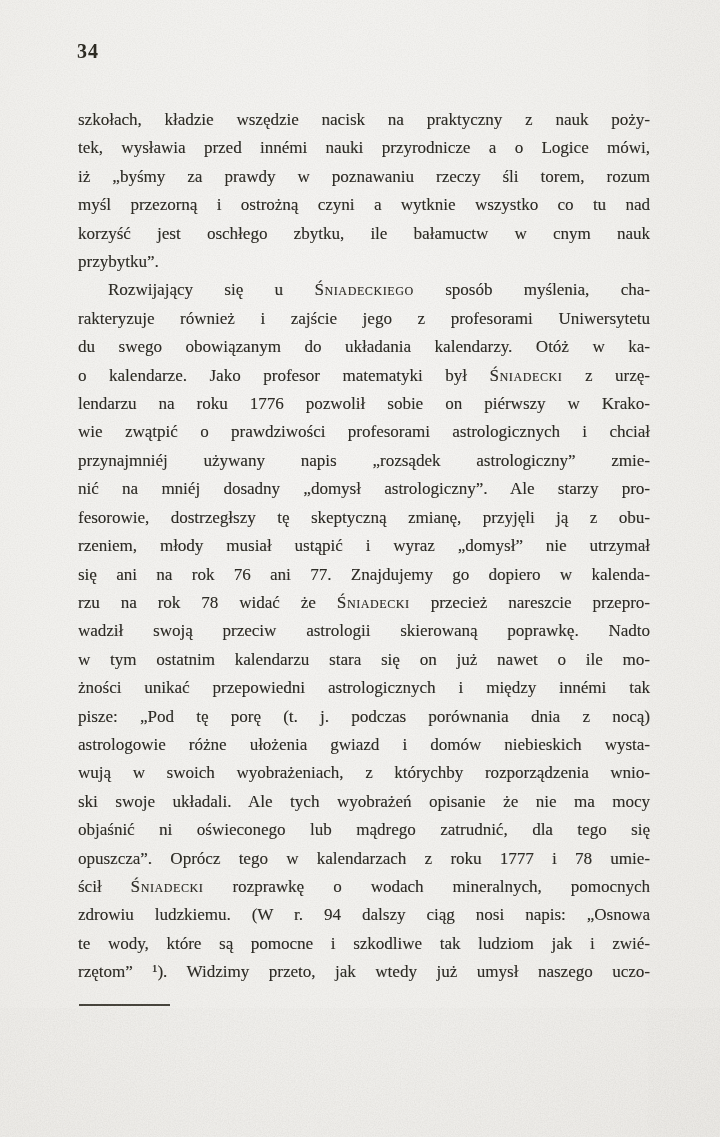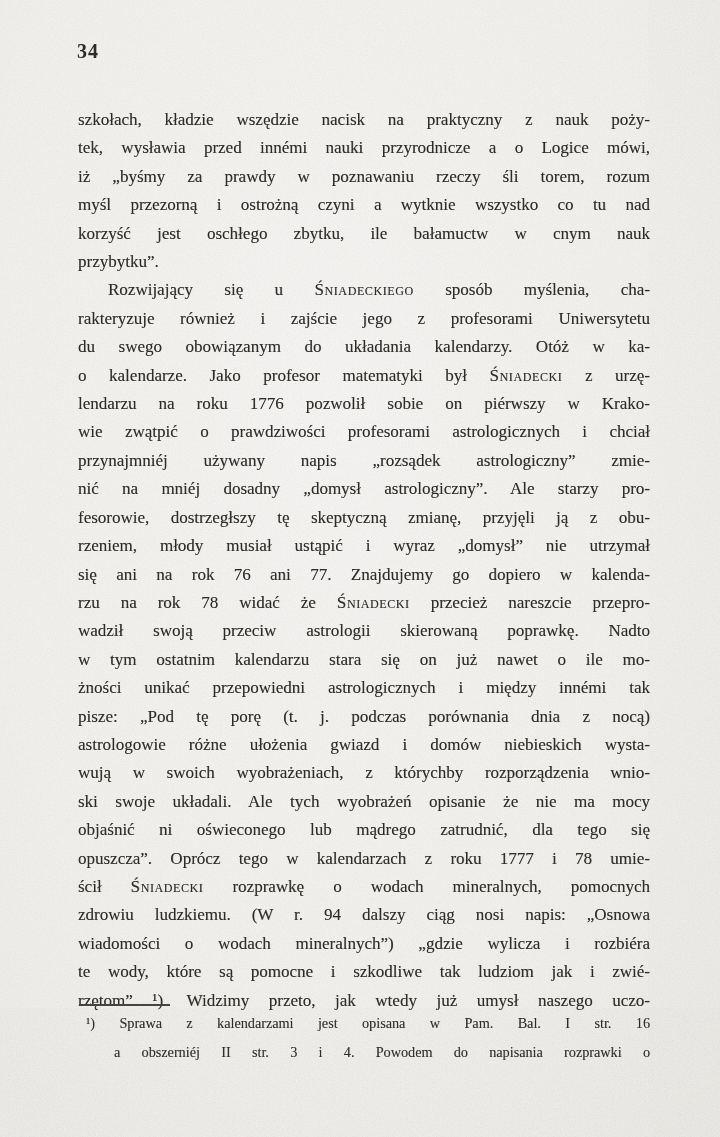--- a/index.html
+++ b/index.html
@@ -94,31 +94,26 @@
       <div class="line">w tym ostatnim kalendarzu stara się on już nawet o ile mo-</div>
       <div class="line">żności unikać przepowiedni astrologicznych i między innémi tak</div>
       <div class="line">pisze: „Pod tę porę (t. j. podczas porównania dnia z nocą)</div>
       <div class="line">astrologowie różne ułożenia gwiazd i domów niebieskich wysta-</div>
       <div class="line">wują w swoich wyobrażeniach, z którychby rozporządzenia wnio-</div>
       <div class="line">ski swoje układali. Ale tych wyobrażeń opisanie że nie ma mocy</div>
       <div class="line">objaśnić ni oświeconego lub mądrego zatrudnić, dla tego się</div>
       <div class="line">opuszcza”. Oprócz tego w kalendarzach z roku 1777 i 78 umie-</div>
       <div class="line">ścił <span class="sc">Śniadecki</span> rozprawkę o wodach mineralnych, pomocnych</div>
       <div class="line">zdrowiu ludzkiemu. (W r. 94 dalszy ciąg nosi napis: „Osnowa</div>
-      <div class="line">wiadomości o wodach mineralnych”) „gdzie wylicza i rozbiéra</div>
       <div class="line">te wody, które są pomocne i szkodliwe tak ludziom jak i zwié-</div>
       <div class="line">rzętom” ¹). Widzimy przeto, jak wtedy już umysł naszego uczo-</div>
     </div>
 
   <div class="fn-rule"></div>
 
-  <div class="footnote">
-      <div class="line">¹) Sprawa z kalendarzami jest opisana w Pam. Bal. I str. 16</div>
-      <div class="line cont">a obszerniéj II str. 3 i 4. Powodem do napisania rozprawki o</div>
-    </div>
 
   <svg class="noise" width="720" height="1137" aria-hidden="true">
     <filter id="grain">
       <feTurbulence type="fractalNoise" baseFrequency="0.85" numOctaves="2" seed="7" stitchTiles="stitch"></feTurbulence>
       <feColorMatrix type="matrix" values="0 0 0 0 0.30  0 0 0 0 0.29  0 0 0 0 0.27  0 0 0 0.55 -0.18"></feColorMatrix>
     </filter>
     <rect width="720" height="1137" filter="url(#grain)" opacity="0.30"></rect>
     <rect y="1020" width="720" height="117" filter="url(#grain)" opacity="0.22"></rect>
     <rect x="655" width="65" height="1137" filter="url(#grain)" opacity="0.15"></rect>
   </svg>

